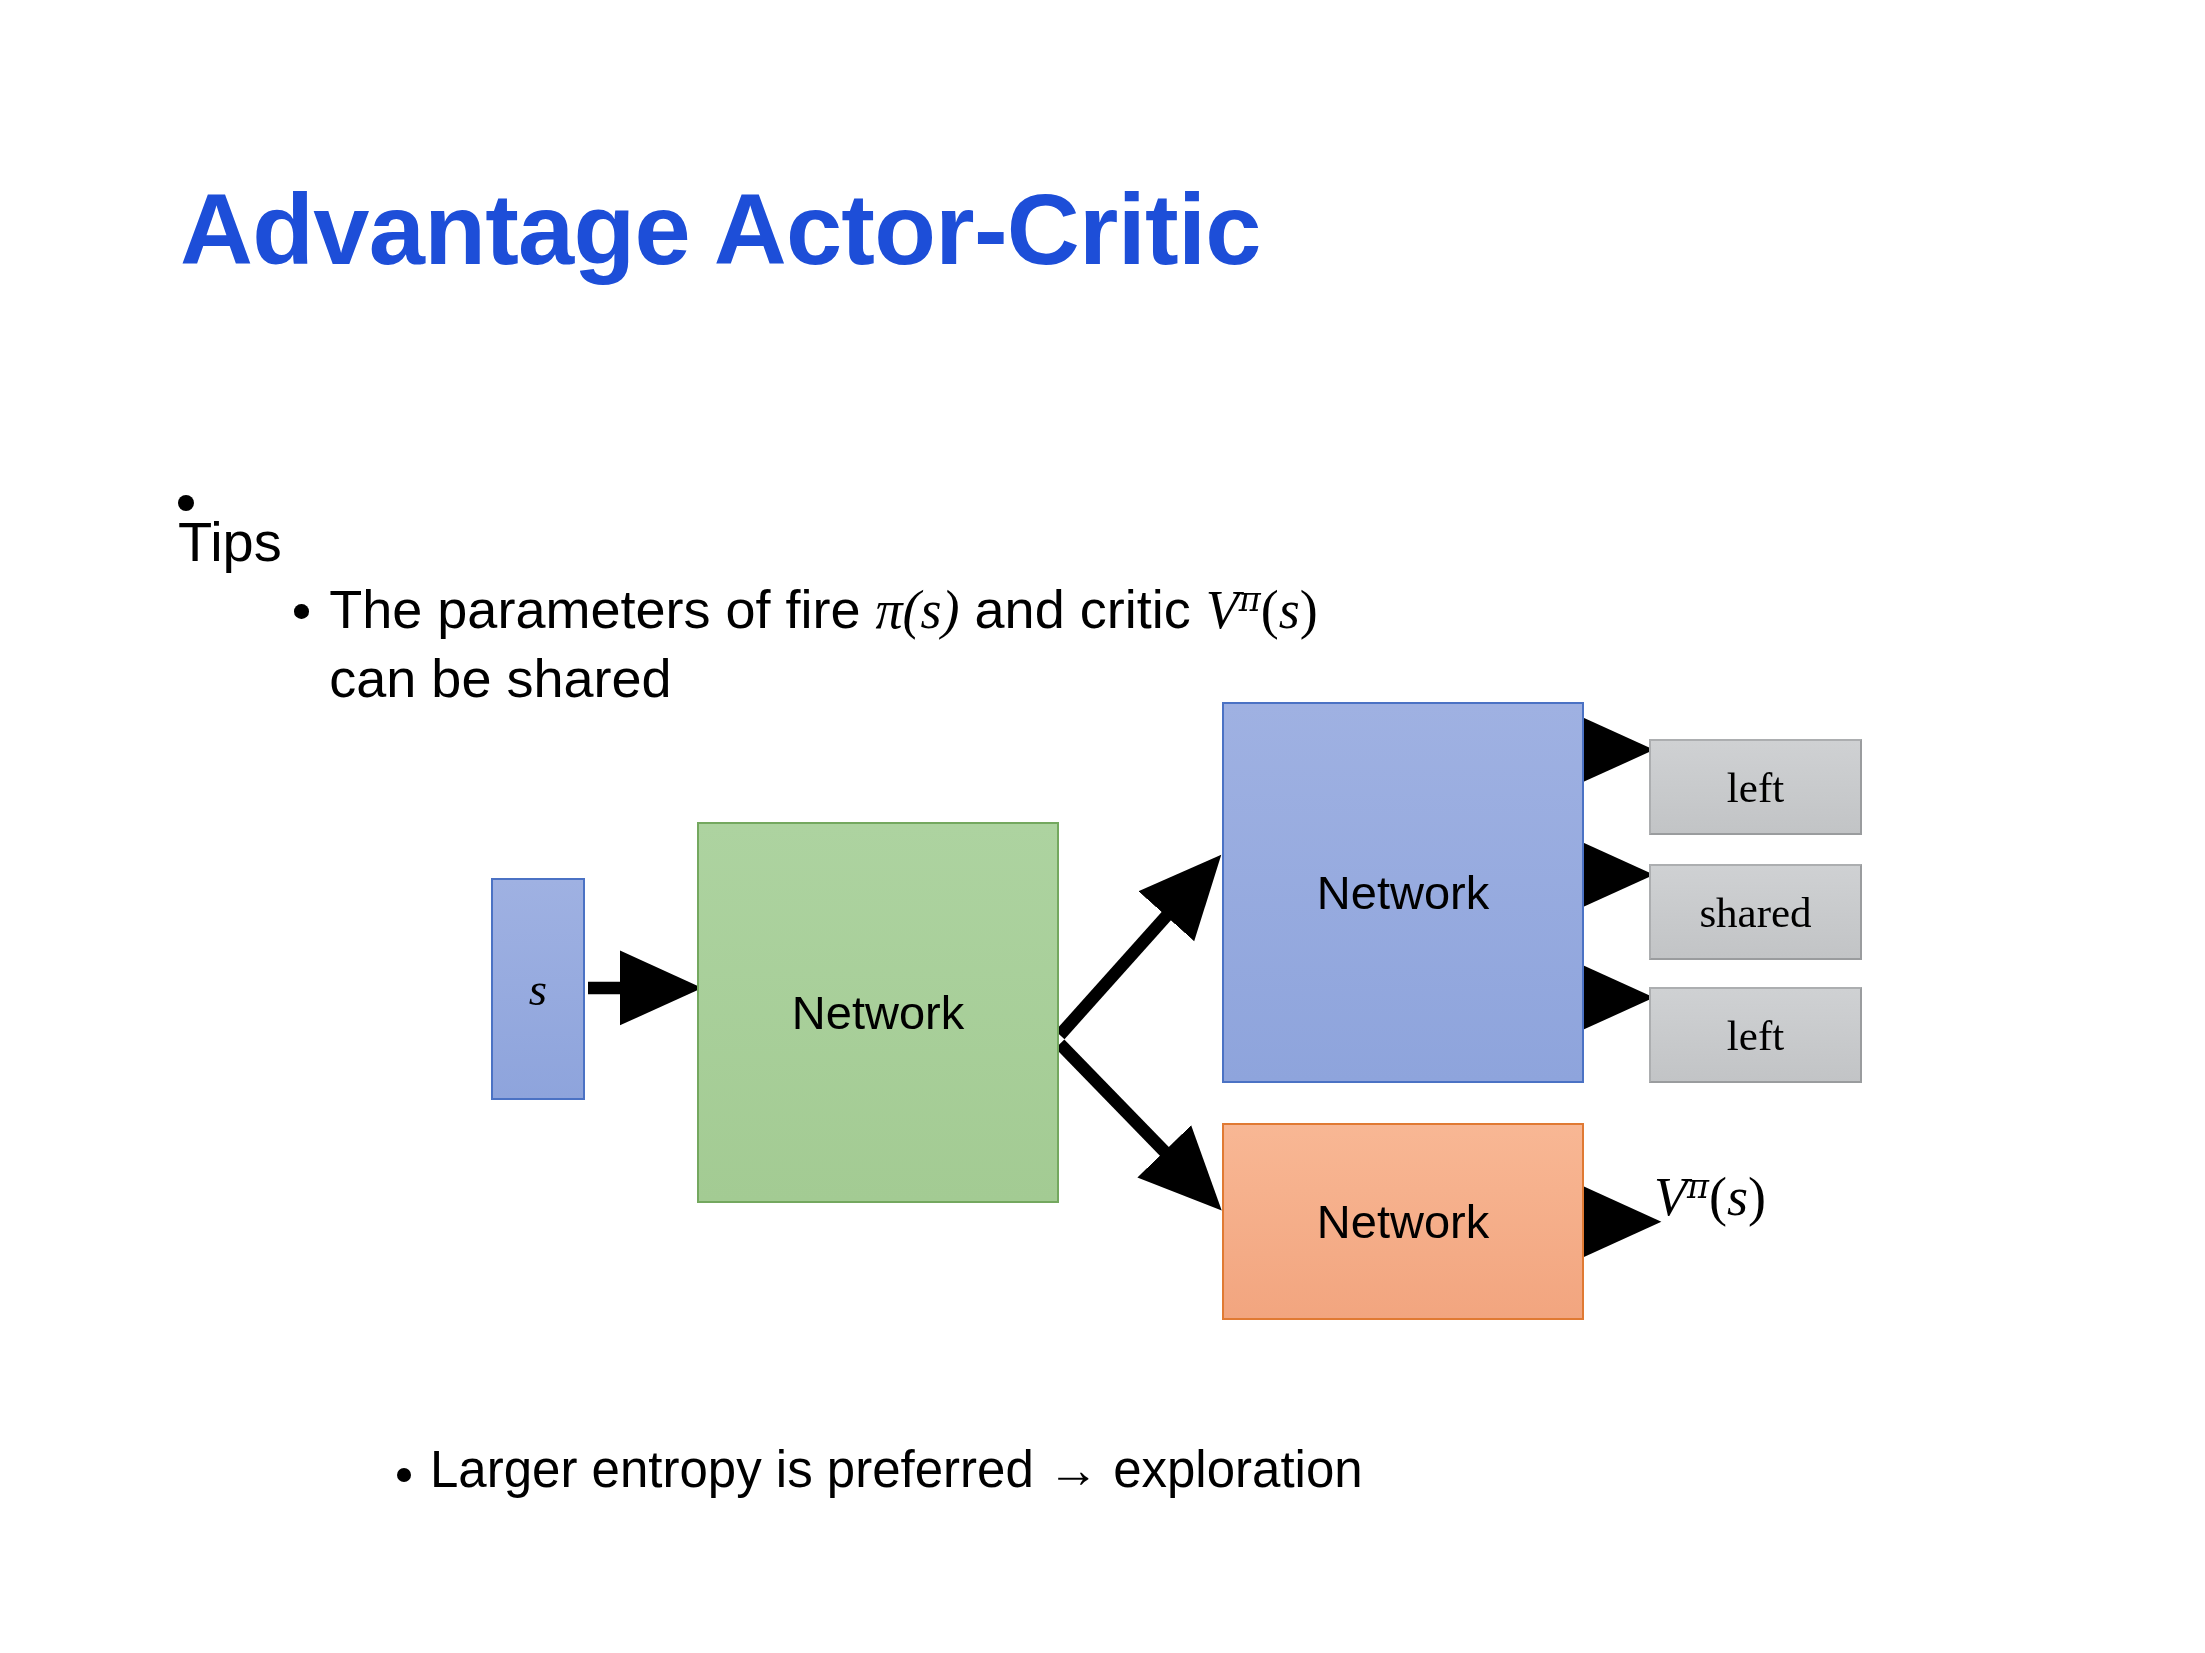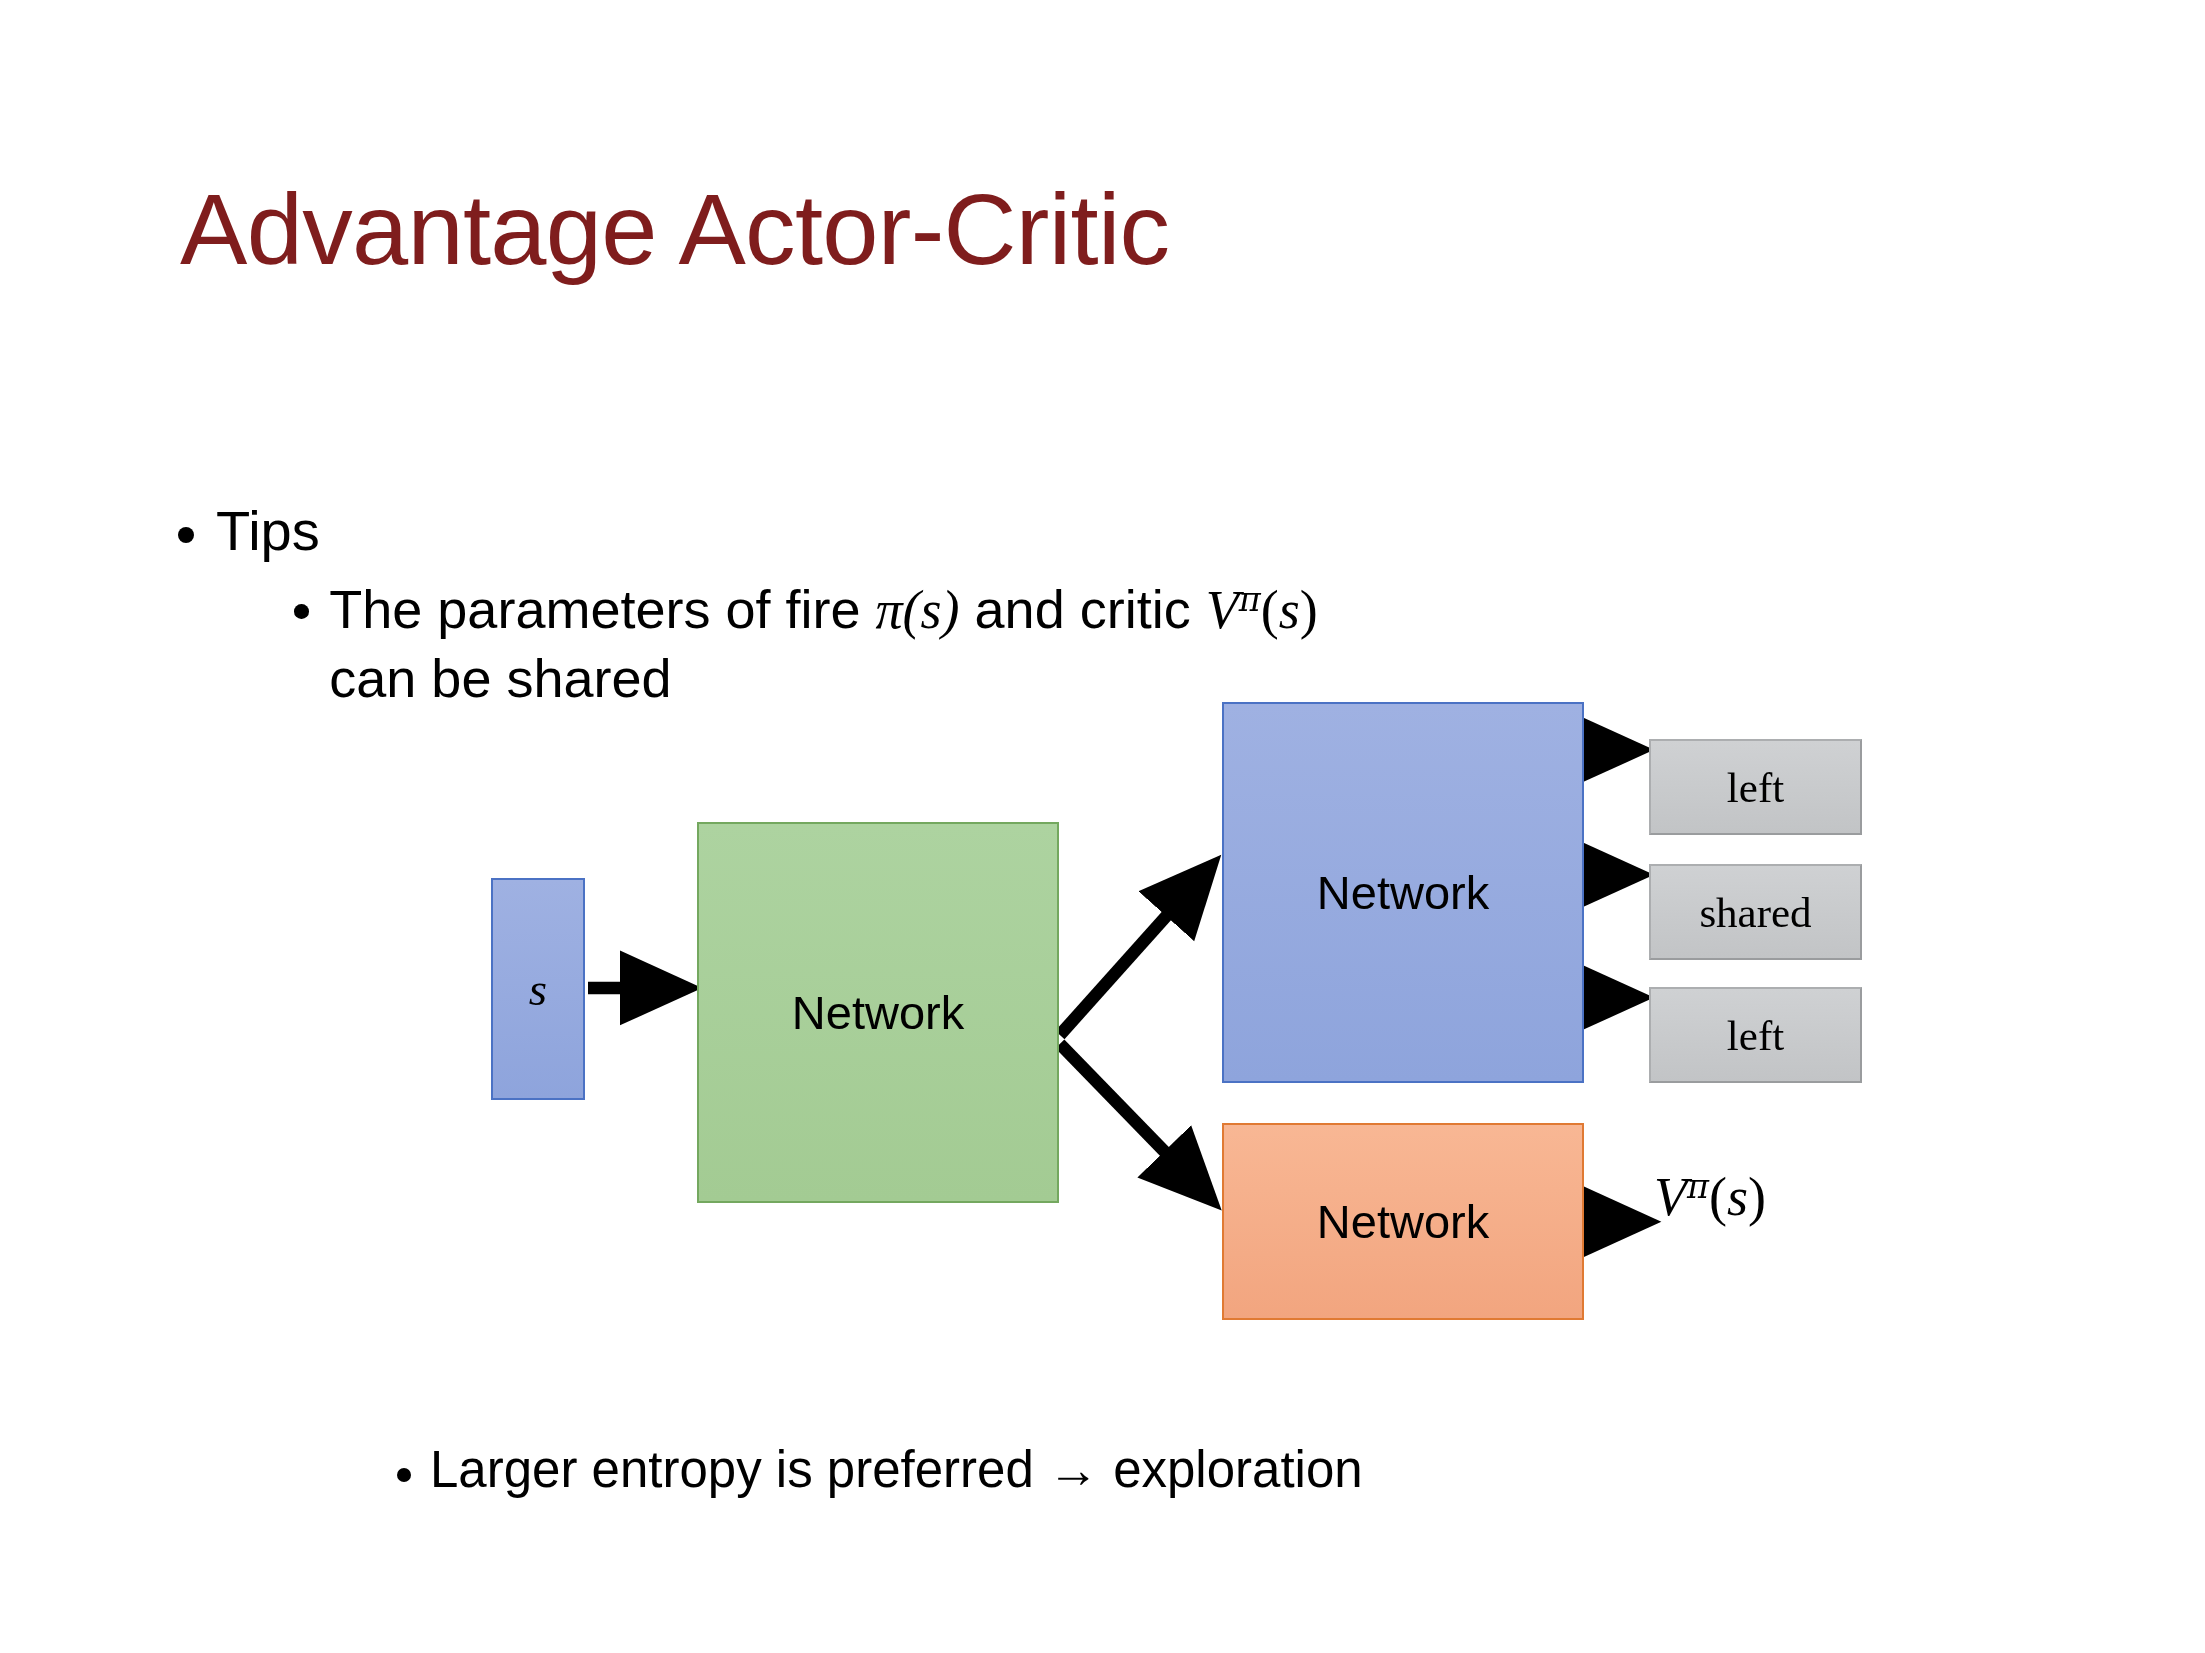--- a/index.html
+++ b/index.html
@@ -12,44 +12,44 @@
     position:relative;
   }
   .slide { position:absolute; inset:0; }
 
   
   .title {
     position:absolute;
     left:180px; top:176px;
     font-size:101px;
     line-height:1.05;
-    font-weight:400;
+    font-weight:700;
     letter-spacing:-0.7px;
-    color:#7f1d1d;
+    color:#1d4ed8;
     white-space:nowrap;
   }
 
   
   .bullet-row {
     position:absolute;
     display:flex;
     align-items:flex-start;
     white-space:nowrap;
   }
   .dot {
     display:inline-block;
     width:16px; height:16px;
     border-radius:50%;
     background:#000;
     flex:0 0 auto;
   }
   .btxt { display:inline-block; }
 
   
-  #b-tips { left:178px; top:500px; }
+  #b-tips { left:178px; top:468px;flex-direction:column; }
   #b-tips .dot { margin-top:26.5px; margin-right:22px; }
   #b-tips .btxt { font-size:56px; line-height:1.12; }
 
   
   #b-params { left:294px; top:575px; }
   #b-params .dot { width:14.7px; height:14.7px; margin-top:29px; margin-right:20.6px; }
   #b-params .btxt { font-size:54px; line-height:1.26; white-space:normal; width:1691px; }
 
   
   #b-entropy { left:294px; top:1331px; }

